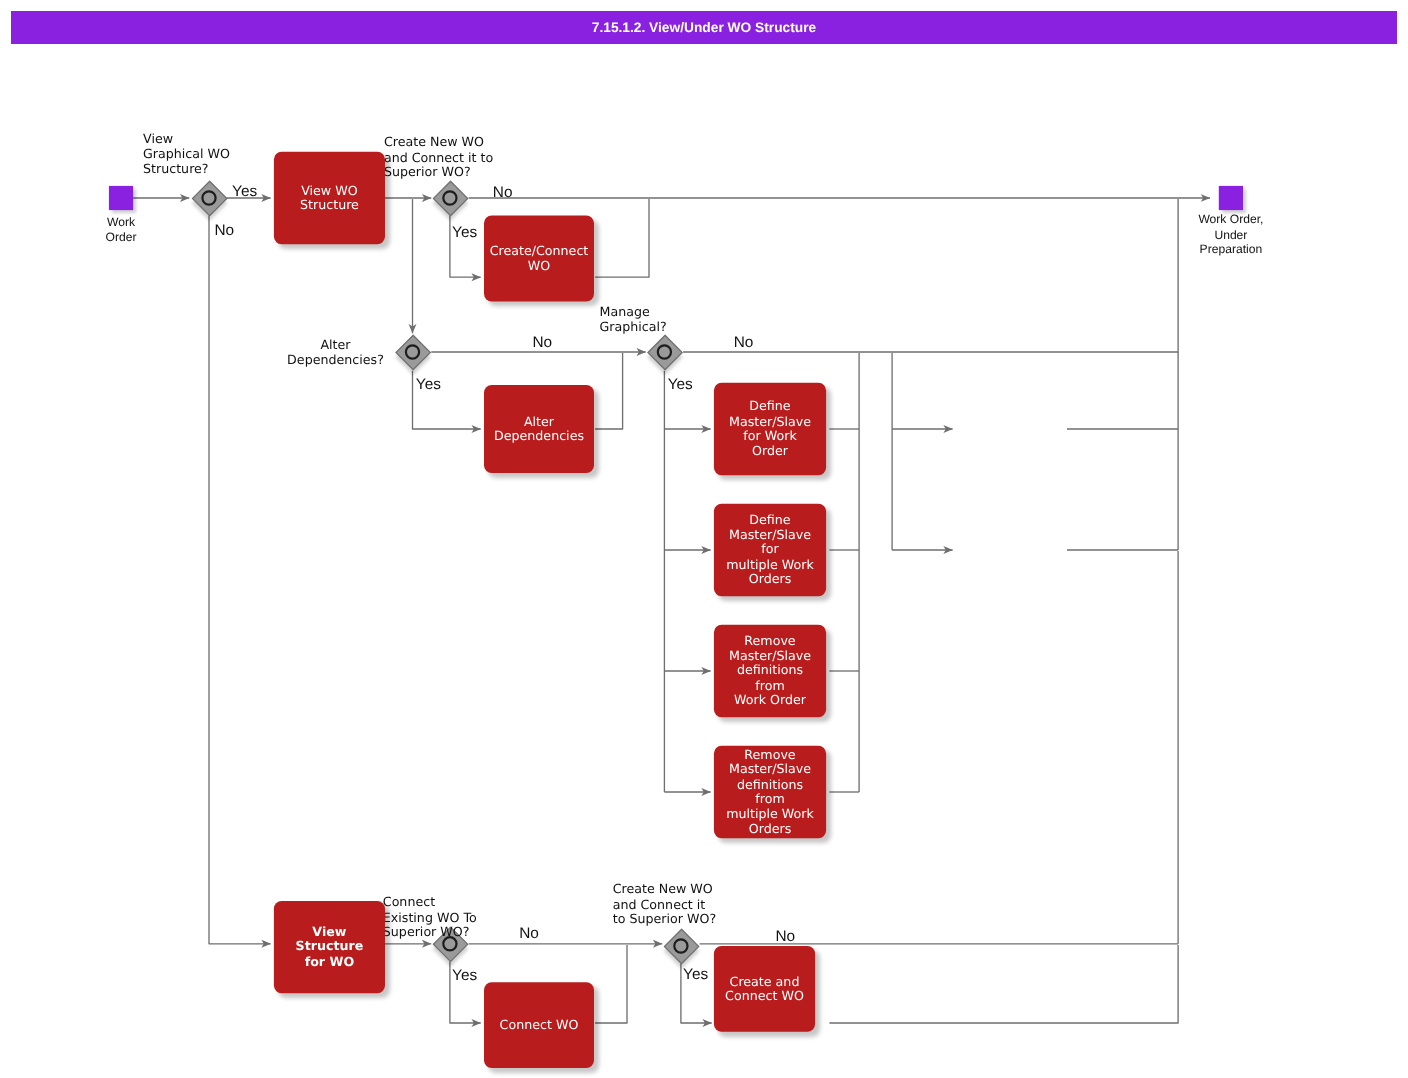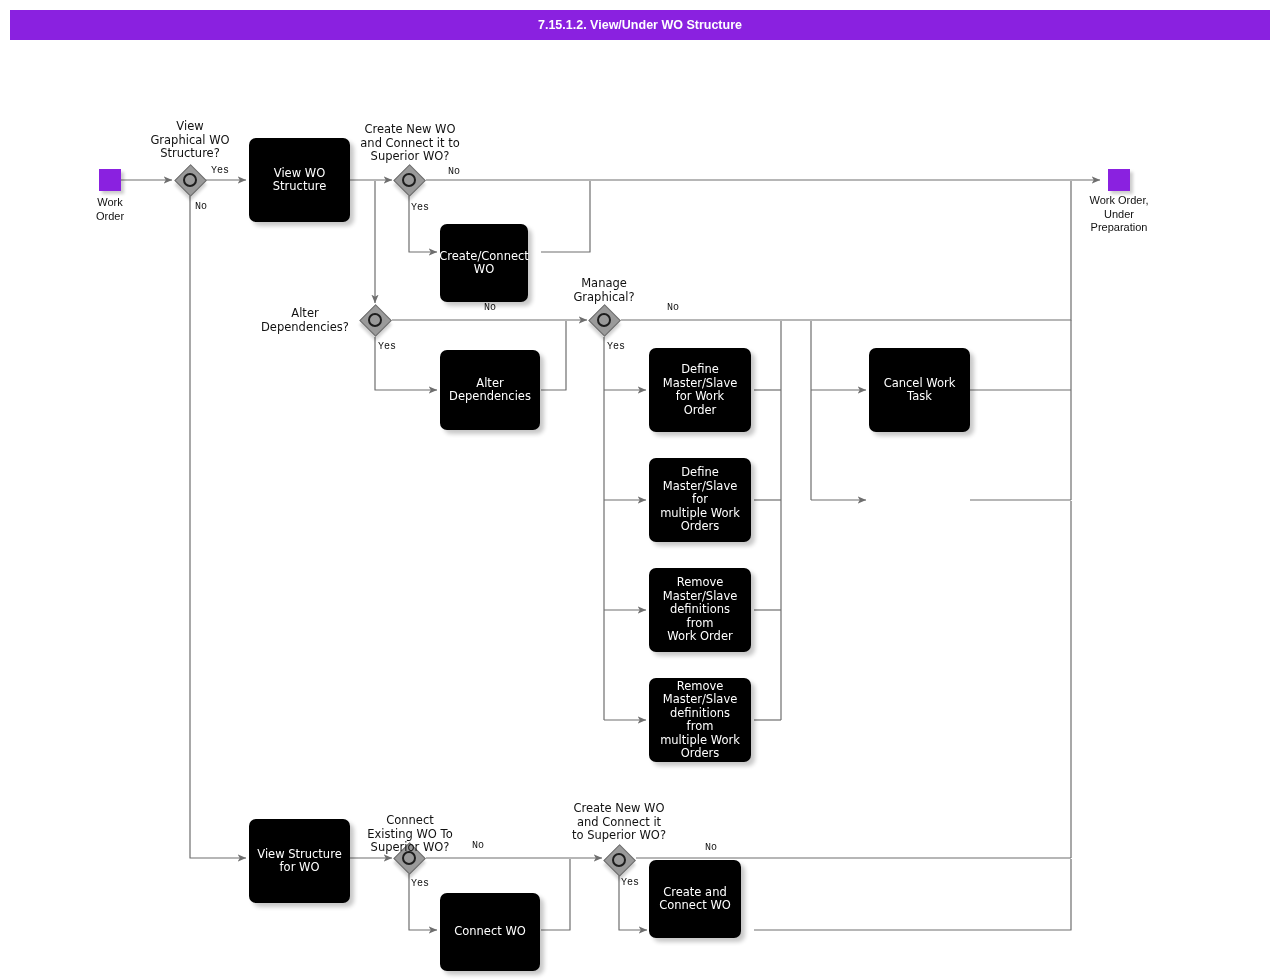--- a/index.html
+++ b/index.html
@@ -33,21 +33,21 @@
     box-shadow:3px 3px 3px rgba(0,0,0,.20);
   }
   .evt-label{
     position:absolute;text-align:center;
     font-size:11px;color:#111;line-height:13.5px;
     font-family:Liberation Sans, sans-serif;
     white-space:pre-line;
   }
 
   .task{
-    background:#000000;border-radius:7px;
+    background:#b91c1c;border-radius:7px;
     box-shadow:4px 4px 4px rgba(0,0,0,.22);
     display:flex;align-items:center;justify-content:center;
     color:#ffffff;font-size:11.5px;line-height:13.5px;text-align:center;
     font-family:"DejaVu Sans", sans-serif;
     padding:16px 6px;box-sizing:border-box;
   }
 
   .gw{
     position:absolute;width:30px;height:30px;
   }
@@ -57,28 +57,28 @@
     transform:rotate(45deg);transform-origin:center;
     left:4.4px;top:4.4px;
     box-shadow:3px 3px 3px rgba(0,0,0,.18);
   }
   .gw .ring{
     position:absolute;left:8px;top:8px;width:10px;height:10px;
     border:2.5px solid #1d1d1d;border-radius:50%;
     background:#9a9a9a;
   }
   .gw-label{
-    position:absolute;text-align:center;
+    position:absolute;
     font-size:11.5px;color:#111;line-height:13.5px;
     font-family:"DejaVu Sans", sans-serif;
     white-space:pre-line;
   }
   .edge-label{
-    position:absolute;font-size:10px;color:#111;
-    font-family:Liberation Mono, monospace;white-space:nowrap;
+    position:absolute;font-size:14px;color:#111;
+    font-family:Liberation Sans, sans-serif;white-space:nowrap;
   }
 </style>
 </head>
 <body>
 
 <div id="root">
 
   <div class="titlebar">
     <span class="t">7.15.1.2. View/Under WO Structure</span>
   </div>
@@ -221,21 +221,21 @@
 and Connect it
 to Superior WO?</div>
   <div class="edge-label" style="left:705px;top:842px;">No</div>
   <div class="edge-label" style="left:621px;top:877px;">Yes</div>
 
   <div class="node task" style="left:249px;top:138px;width:101px;height:84px;">
     <span style="white-space:pre-line;">View WO
 Structure</span>
   </div>
 
-  <div class="node task" style="left:440px;top:224px;width:88px;height:78px;">
+  <div class="node task" style="left:440px;top:196px;width:100px;height:78px;">
     <span style="white-space:pre-line;">Create/Connect
 WO</span>
   </div>
 
   <div class="node task" style="left:440px;top:350px;width:100px;height:80px;">
     <span style="white-space:pre-line;">Alter
 Dependencies</span>
   </div>
 
   <div class="node task" style="left:649px;top:348px;width:102px;height:84px;">
@@ -260,28 +260,24 @@
   </div>
 
   <div class="node task" style="left:649px;top:678px;width:102px;height:84px;">
     <span style="white-space:pre-line;">Remove
 Master/Slave
 definitions from
 multiple Work
 Orders</span>
   </div>
 
-  <div class="node task" style="left:869px;top:348px;width:101px;height:84px;">
-    <span style="white-space:pre-line;">Cancel Work
-Task</span>
-  </div>
 
 
   <div class="node task" style="left:249px;top:819px;width:101px;height:84px;">
-    <span style="white-space:pre-line;">View Structure
+    <span style="white-space:pre-line;font-weight:bold;">View Structure
 for WO</span>
   </div>
 
   <div class="node task" style="left:440px;top:893px;width:100px;height:78px;">
     <span style="white-space:pre-line;">Connect WO</span>
   </div>
 
   <div class="node task" style="left:649px;top:860px;width:92px;height:78px;">
     <span style="white-space:pre-line;">Create and
 Connect WO</span>

